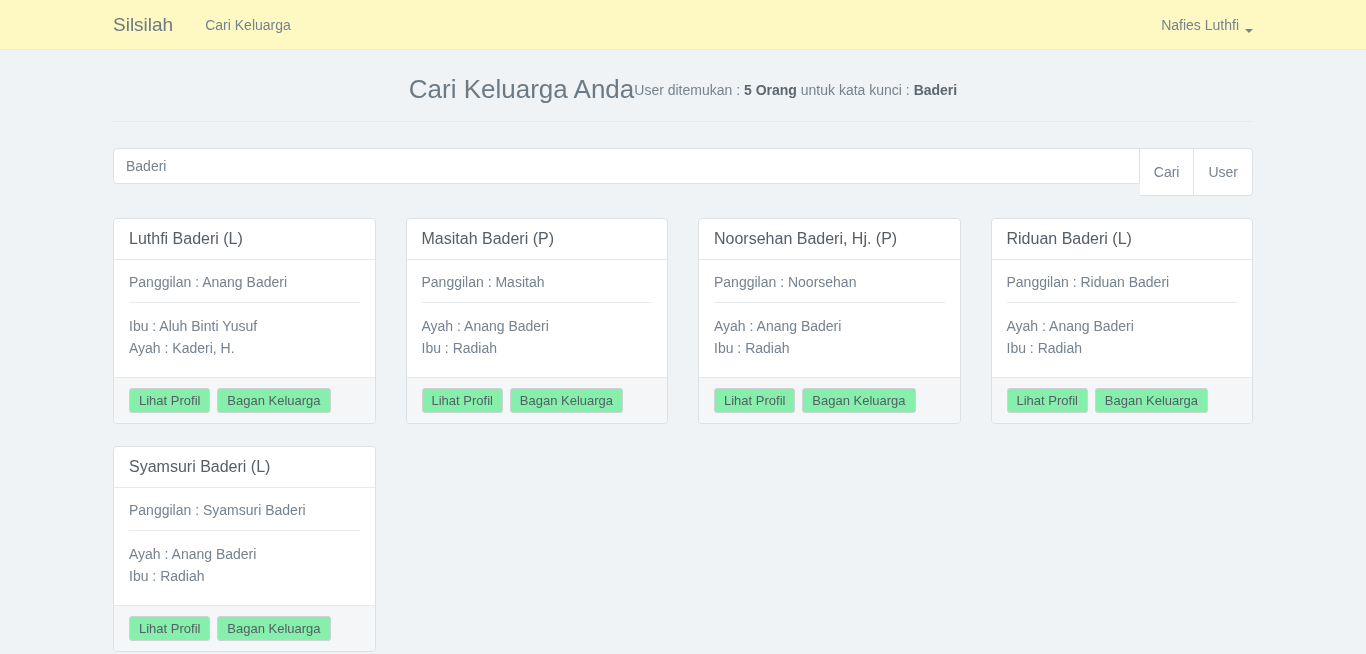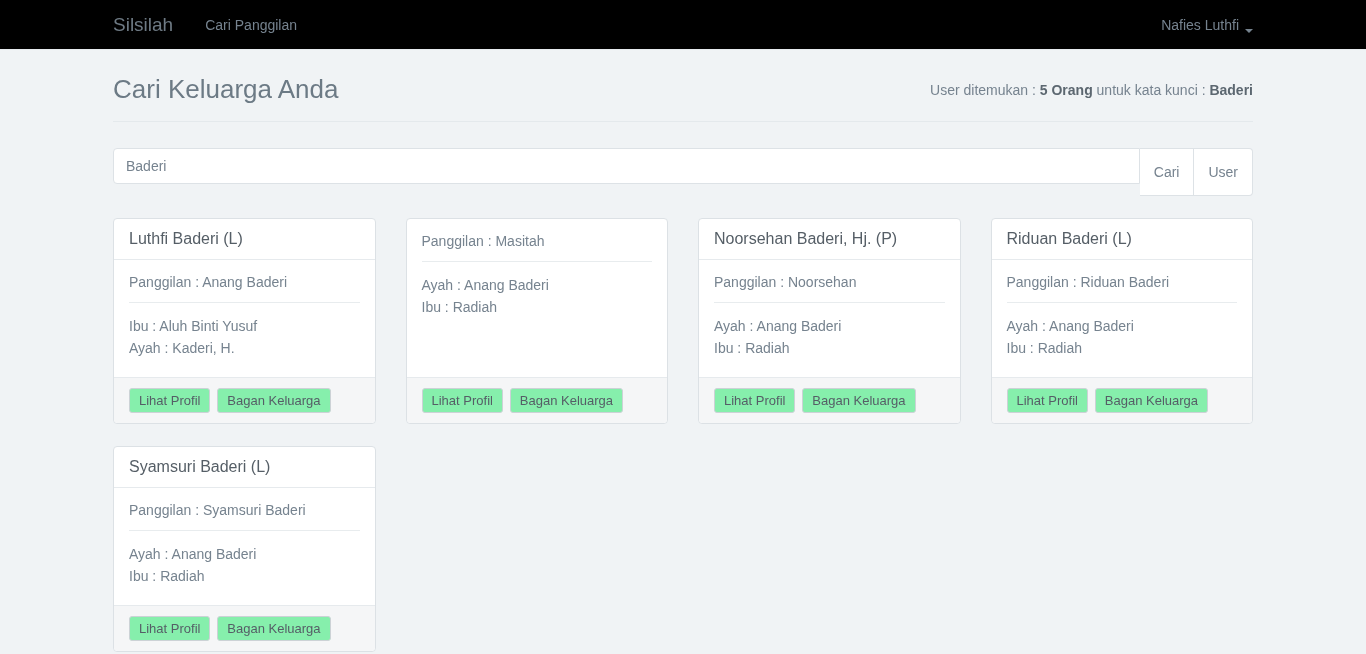--- a/index.html
+++ b/index.html
@@ -8,21 +8,21 @@
     font-family: "Liberation Sans", sans-serif;
     background: #f0f3f5;
     color: #76838f;
     font-size: 14px;
   }
   .container { width: 1170px; margin: 0 auto; padding: 0 15px; }
 
   
   .navbar {
     height: 50px;
-    background: #000000;
+    background: #fef9c3;
     border-bottom: 1px solid #e7ebee;
   }
   .navbar .container { display: flex; align-items: center; height: 100%; }
   .brand {
     font-size: 19px;
     color: #6e7a84;
     text-decoration: none;
     margin-right: 32px;
     cursor: pointer;
   }
@@ -49,21 +49,21 @@
     border-top: 4px solid #76838f;
   }
 
   
   .page-header {
     margin-top: 24px;
     padding-bottom: 16px;
     border-bottom: 1px solid #e4e9ec;
     display: flex;
     align-items: center;
-    justify-content: space-between;
+    justify-content: center;
   }
   .page-title {
     font-size: 26px;
     font-weight: 400;
     color: #6c7a85;
   }
   .result-info { font-size: 14px; color: #76838f; }
   .result-info b { color: #5c6770; font-weight: 700; }
 
   
@@ -141,21 +141,21 @@
     cursor: pointer;
     margin-right: 3px;
   }
 </style>
 </head>
 <body>
 
 <nav class="navbar">
   <div class="container">
     <a class="brand">Silsilah</a>
-    <a class="nav-link">Cari Panggilan</a>
+    <a class="nav-link">Cari Keluarga</a>
     <div class="navbar-right">
       <div class="user-menu">
         <span>Nafies Luthfi</span>
         <span class="caret"></span>
       </div>
     </div>
   </div>
 </nav>
 
 <main class="container">
@@ -183,20 +183,21 @@
         <div class="parent-line">Ibu : Aluh Binti Yusuf</div>
         <div class="parent-line">Ayah : Kaderi, H.</div>
       </div>
       <div class="card-footer">
         <button class="btn-sm">Lihat Profil</button>
         <button class="btn-sm">Bagan Keluarga</button>
       </div>
     </div>
 
     <div class="card">
+      <div class="card-header">Masitah Baderi (P)</div>
       <div class="card-body">
         <div class="nickname">Panggilan : Masitah</div>
         <hr>
         <div class="parent-line">Ayah : Anang Baderi</div>
         <div class="parent-line">Ibu : Radiah</div>
       </div>
       <div class="card-footer">
         <button class="btn-sm">Lihat Profil</button>
         <button class="btn-sm">Bagan Keluarga</button>
       </div>

